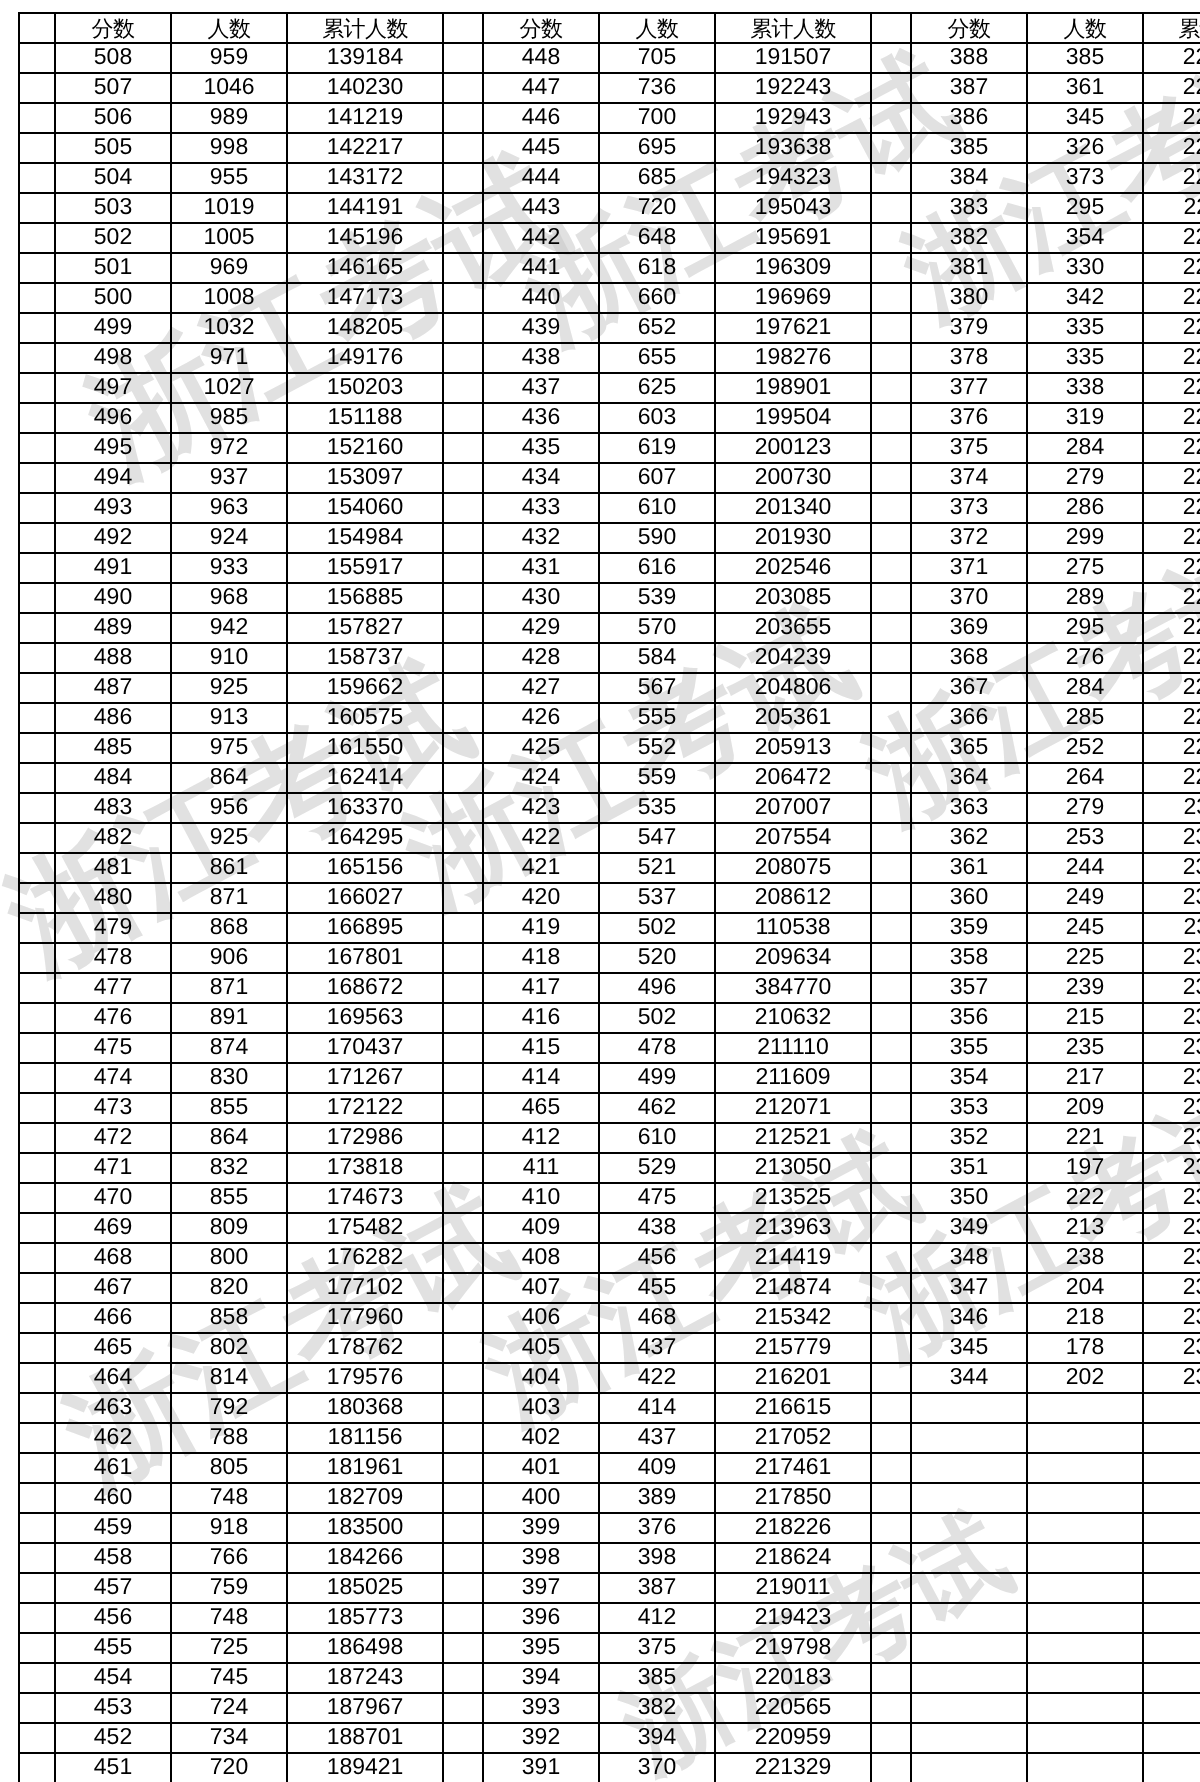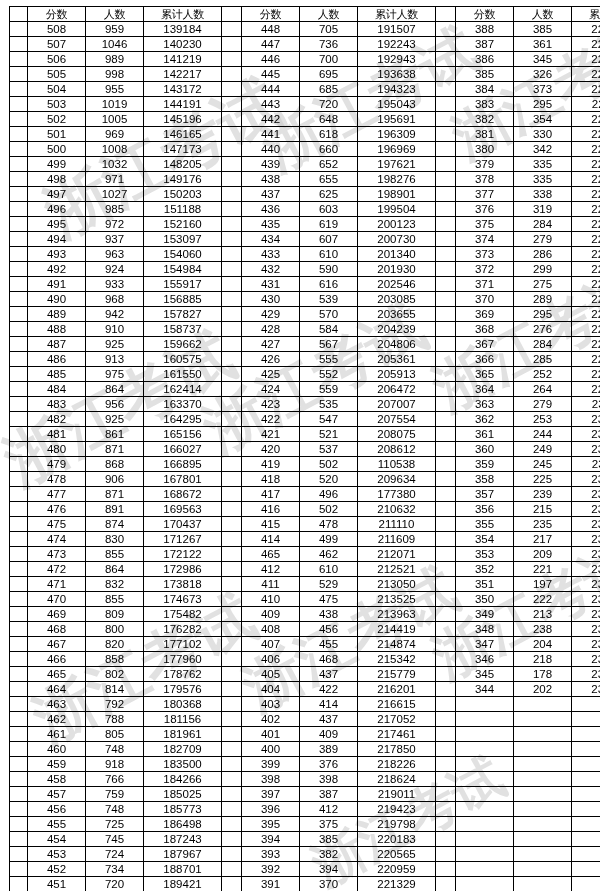--- a/index.html
+++ b/index.html
@@ -566,21 +566,21 @@
           <td>231332</td>
         </tr>
         <tr>
           <td class="gutter"></td>
           <td>477</td>
           <td>871</td>
           <td>168672</td>
           <td class="gutter"></td>
           <td>417</td>
           <td>496</td>
-          <td>177380</td>
+          <td>384770</td>
           <td class="gutter"></td>
           <td>357</td>
           <td>239</td>
           <td>231571</td>
         </tr>
         <tr>
           <td class="gutter"></td>
           <td>476</td>
           <td>891</td>
           <td>169563</td>

